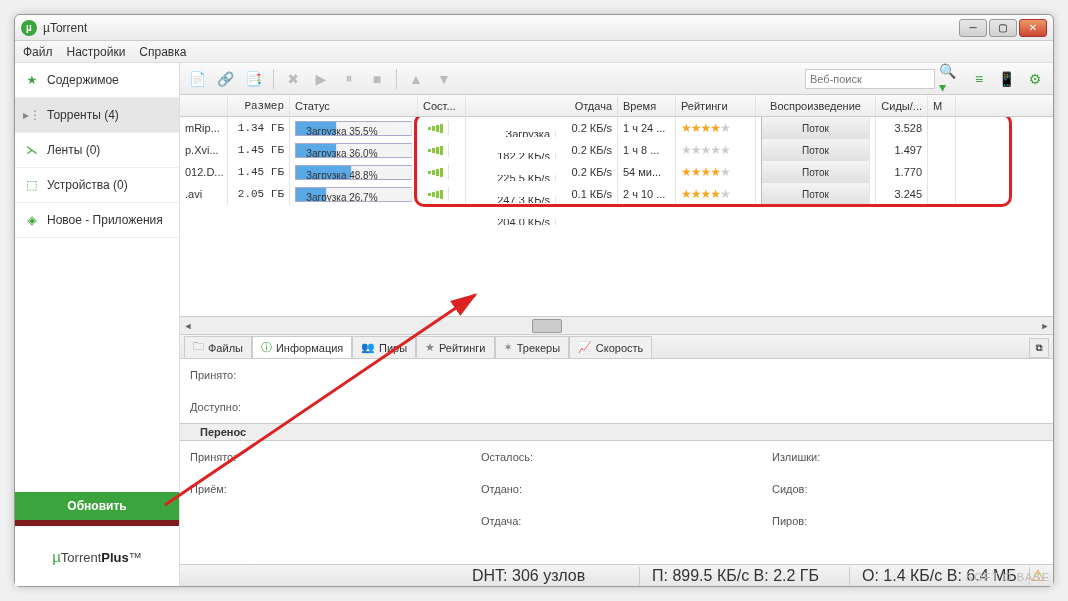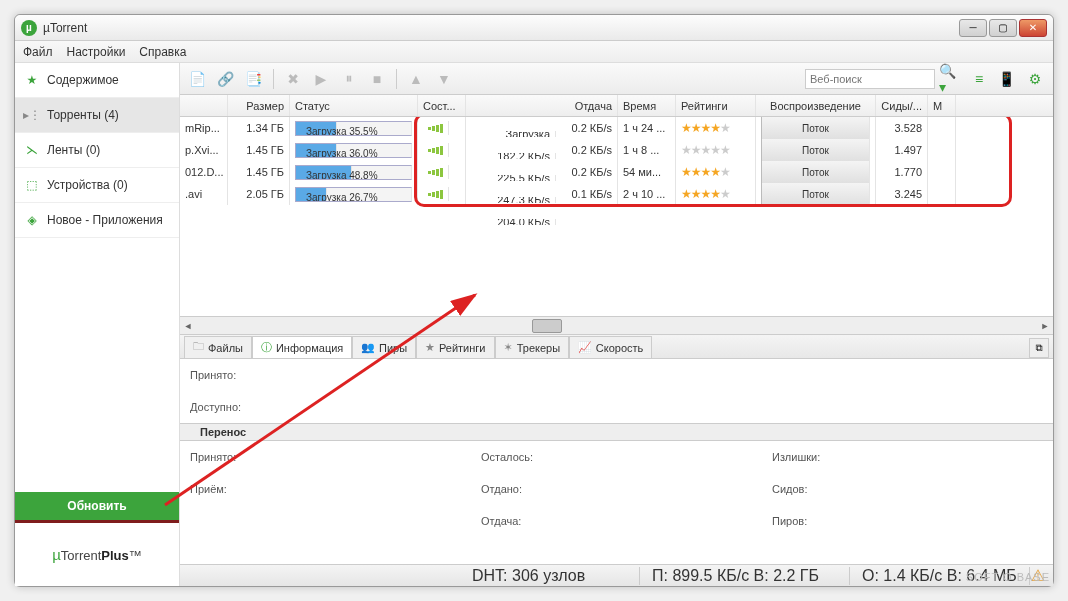--- a/index.html
+++ b/index.html
@@ -13,35 +13,35 @@
 .winbtn.close { background: linear-gradient(#e96,#c43); color:#fff; border-color:#a33;}
 .menubar { height: 22px; background: linear-gradient(#f8f8f8,#eee); display:flex; align-items:center; padding: 0 8px; gap: 14px; border-bottom:1px solid #ddd; font-size:12px; color:#333;}
 .menubar span { cursor:pointer; }
 .body { flex:1; display:flex; min-height:0; }
 .sidebar { width: 165px; background:#fff; border-right:1px solid #ddd; display:flex; flex-direction:column; font-size:12px; }
 .side-item { padding: 10px 10px; display:flex; align-items:center; gap:8px; border-bottom:1px solid #eee; cursor:pointer; color:#333;}
 .side-item.active { background:#e6e6e6; }
 .side-icon { width:14px; height:14px; display:flex; align-items:center; justify-content:center; color:#3ca43c; font-size:12px;}
 .side-icon.gray{color:#888;}
 .side-update { margin-top:auto; height:28px; background:#3ca43c; color:#fff; display:flex; align-items:center; justify-content:center; font-weight:bold; font-size:12px; cursor:pointer;}
-.side-plus { height:66px; display:flex; align-items:center; justify-content:center; font-size:13px; color:#444; border-top:3px solid #7f1d1d;}
+.side-plus { height:66px; display:flex; align-items:center; justify-content:center; font-size:13px; color:#444; border-top:6px solid #7f1d1d;}
 .side-plus b{color:#222;}
 .side-plus .mu{color:#3ca43c; font-size:15px;}
 .main { flex:1; display:flex; flex-direction:column; min-width:0;}
 .toolbar { height:32px; background:linear-gradient(#fafafa,#ececec); border-bottom:1px solid #ccc; display:flex; align-items:center; padding: 0 6px; gap:4px;}
 .tbtn { width:24px; height:24px; display:flex; align-items:center; justify-content:center; color:#3ca43c; font-size:14px; cursor:pointer; border-radius:2px;}
 .tbtn.disabled{color:#bbb; cursor:default;}
 .tsep{width:1px;height:20px;background:#ccc;margin:0 3px;}
 .tsearch { margin-left:auto; width:130px; height:20px; border:1px solid #ccc; font-size:11px; padding:0 4px; color:#999;}
 .gridwrap { flex:0 0 240px; display:flex; flex-direction:column; border-bottom:1px solid #ccc; overflow:hidden;}
 .ghead { display:flex; height:22px; background:linear-gradient(#fafafa,#eee); border-bottom:1px solid #ccc; font-size:11px; color:#333;}
 .ghead div, .grow div { border-right:1px solid #e4e4e4; padding:3px 5px; overflow:hidden; white-space:nowrap; text-overflow:ellipsis; display:flex; align-items:center;}
 .grows { flex:1; overflow:hidden; position:relative;}
 .grow { display:flex; height:22px; font-size:11px; color:#333;}
-.c-name{width:48px;} .c-size{width:62px;justify-content:flex-end;} .c-status{width:128px;} .c-health{width:48px;} .c-down{width:90px;justify-content:flex-end;margin-top:36px;} .c-up{width:62px;justify-content:flex-end;} .c-time{width:58px;} .c-rating{width:80px;} .c-play{width:120px;justify-content:center;} .c-seeds{width:52px;justify-content:flex-end;} .c-m{width:28px;}
+.c-name{width:48px;} .c-size{width:62px;justify-content:flex-end;font-family:Liberation Mono, monospace;} .c-status{width:128px;} .c-health{width:48px;} .c-down{width:90px;justify-content:flex-end;margin-top:36px;} .c-up{width:62px;justify-content:flex-end;} .c-time{width:58px;} .c-rating{width:80px;} .c-play{width:120px;justify-content:center;} .c-seeds{width:52px;justify-content:flex-end;} .c-m{width:28px;}
 .progress{position:relative;width:100%;height:15px;border:1px solid #aac; background:#f4f4f4; font-size:10px;}
 .progress .bar{position:absolute;top:0;left:0;height:100%;background:#5aa9e6;}
 .progress .txt{position:absolute;width:100%;text-align:center;top:0;line-height:13px;color:#333;}
 .health{display:flex;gap:1px;align-items:flex-end;height:14px;}
 .health span{width:3px;background:#8cc63f;}
 .stars{color:#f5a623;font-size:12px;letter-spacing:-1px;}
 .stars .off{color:#ccc;}
 .playbtn{width:100%;height:24px;background:linear-gradient(#f4f4f4,#e0e0e0);border:1px solid #bbb;font-size:10px;display:flex;align-items:center;justify-content:center;cursor:pointer;}
 .highlight-box{position:absolute;border:3px solid #d22;border-radius:10px;pointer-events:none;}
 .hscroll { height:18px; background:#eee; border-top:1px solid #ccc; display:flex; align-items:center;}

